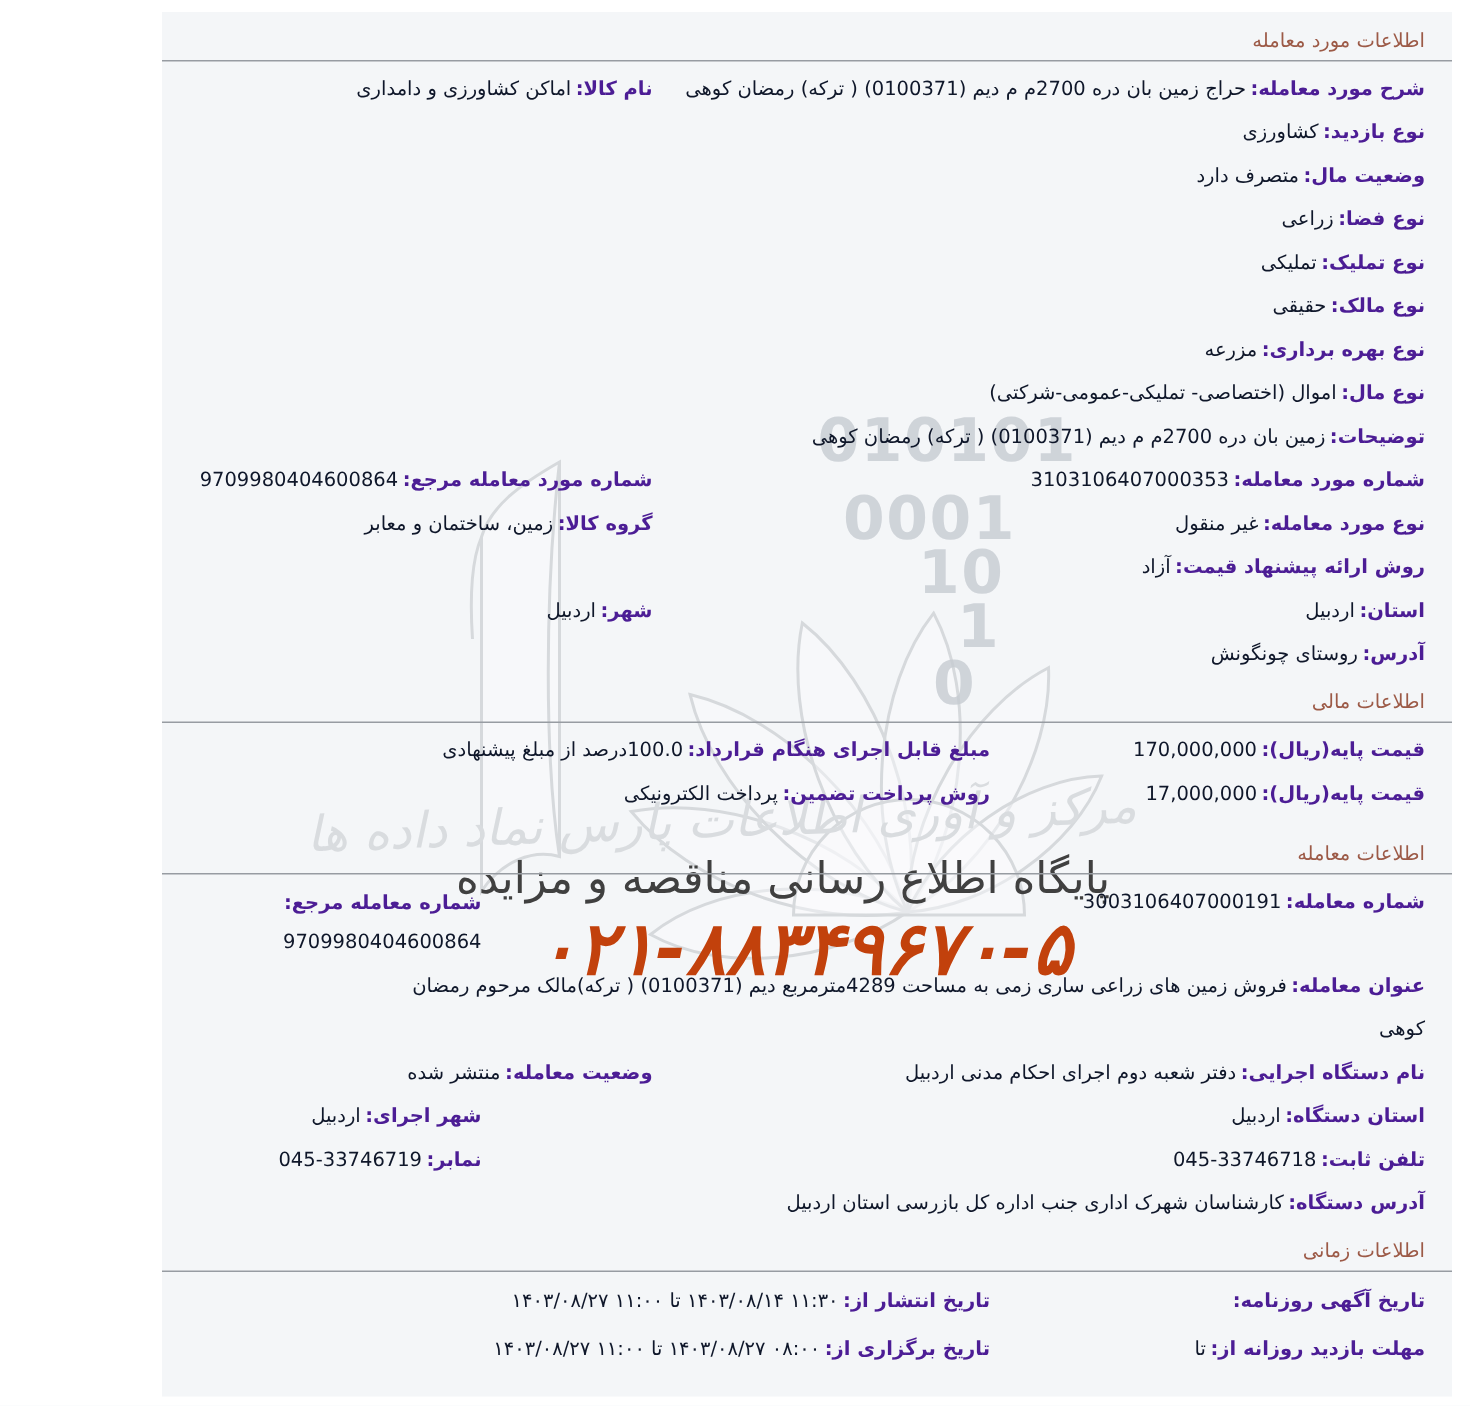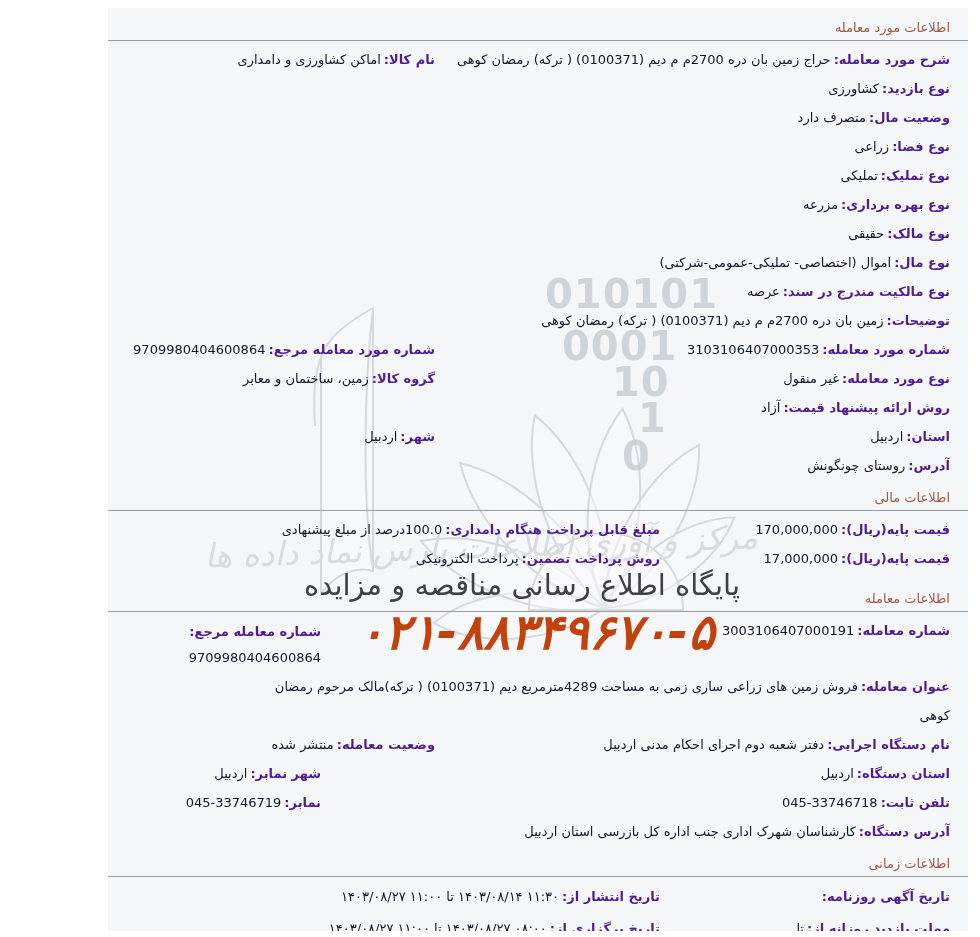--- a/index.html
+++ b/index.html
@@ -94,30 +94,27 @@
         <div class="row">
           <span class="lbl">وضعیت مال:</span><span class="val">متصرف دارد</span>
         </div>
         <div class="row">
           <span class="lbl">نوع فضا:</span><span class="val">زراعی</span>
         </div>
         <div class="row">
           <span class="lbl">نوع تملیک:</span><span class="val">تملیکی</span>
         </div>
         <div class="row">
+          <span class="lbl">نوع مالک:</span><span class="val">حقیقی</span>
+        </div>
+        <div class="row">
           <span class="lbl">نوع بهره برداری:</span><span class="val">مزرعه</span>
         </div>
         <div class="row">
-          <span class="lbl">نوع مالک:</span><span class="val">حقیقی</span>
-        </div>
-        <div class="row">
           <span class="lbl">نوع مال:</span><span class="val">اموال (اختصاصی- تملیکی-عمومی-شرکتی)</span>
-        </div>
-        <div class="row">
-          <span class="lbl">نوع مالکیت مندرج در سند:</span><span class="val">عرصه</span>
         </div>
         <div class="row">
           <span class="lbl">توضیحات:</span><span class="val">زمین بان دره 2700م م دیم (0100371) ( ترکه) رمضان کوهی</span>
         </div>
         <div class="row">
           <span class="lbl">شماره مورد معامله:</span><span class="val num">3103106407000353</span>
           <span class="cell-abs w1">
             <span class="lbl">شماره مورد معامله مرجع:</span><span class="val num">9709980404600864</span>
           </span>
         </div>
@@ -142,21 +139,21 @@
       </div>
     </div>
 
     <div class="layer">
       <div class="section-title tight">اطلاعات مالی</div>
       <hr class="rule">
       <div class="rows">
         <div class="row">
           <span class="lbl">قیمت پایه(ریال):</span><span class="val num">170,000,000</span>
           <span class="cell-abs wc">
-            <span class="lbl">مبلغ قابل پرداخت هنگام دامداری:</span><span class="val">100.0درصد از مبلغ پیشنهادی</span>
+            <span class="lbl">مبلغ قابل اجرای هنگام قرارداد:</span><span class="val">100.0درصد از مبلغ پیشنهادی</span>
           </span>
         </div>
         <div class="row">
           <span class="lbl">قیمت پایه(ریال):</span><span class="val num">17,000,000</span>
           <span class="cell-abs wc">
             <span class="lbl">روش پرداخت تضمین:</span><span class="val">پرداخت الکترونیکی</span>
           </span>
         </div>
       </div>
     </div>
@@ -177,21 +174,21 @@
         </div>
         <div class="row">
           <span class="lbl">نام دستگاه اجرایی:</span><span class="val">دفتر شعبه دوم اجرای احکام مدنی اردبیل</span>
           <span class="cell-abs w1">
             <span class="lbl">وضعیت معامله:</span><span class="val">منتشر شده</span>
           </span>
         </div>
         <div class="row">
           <span class="lbl">استان دستگاه:</span><span class="val">اردبیل</span>
           <span class="cell-abs w3">
-            <span class="lbl">شهر نمابر:</span><span class="val">اردبیل</span>
+            <span class="lbl">شهر اجرای:</span><span class="val">اردبیل</span>
           </span>
         </div>
         <div class="row">
           <span class="lbl">تلفن ثابت:</span><span class="val">33746718-045</span>
           <span class="cell-abs w3">
             <span class="lbl">نمابر:</span><span class="val">33746719-045</span>
           </span>
         </div>
         <div class="row">
           <span class="lbl">آدرس دستگاه:</span><span class="val">کارشناسان شهرک اداری جنب اداره کل بازرسی استان اردبیل</span>

